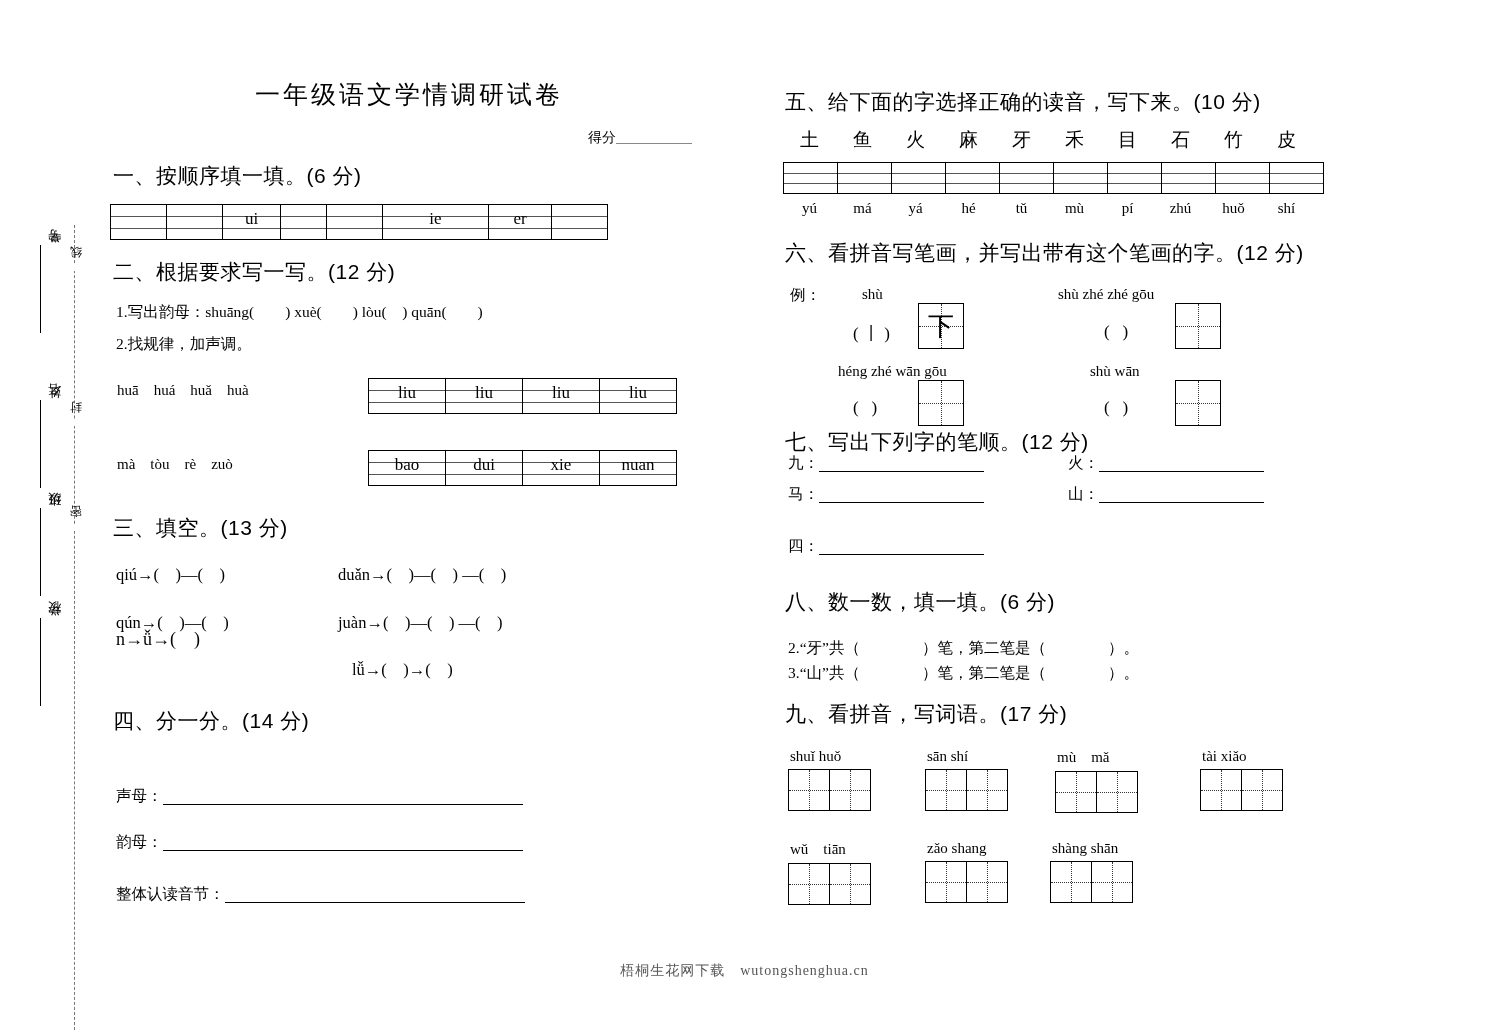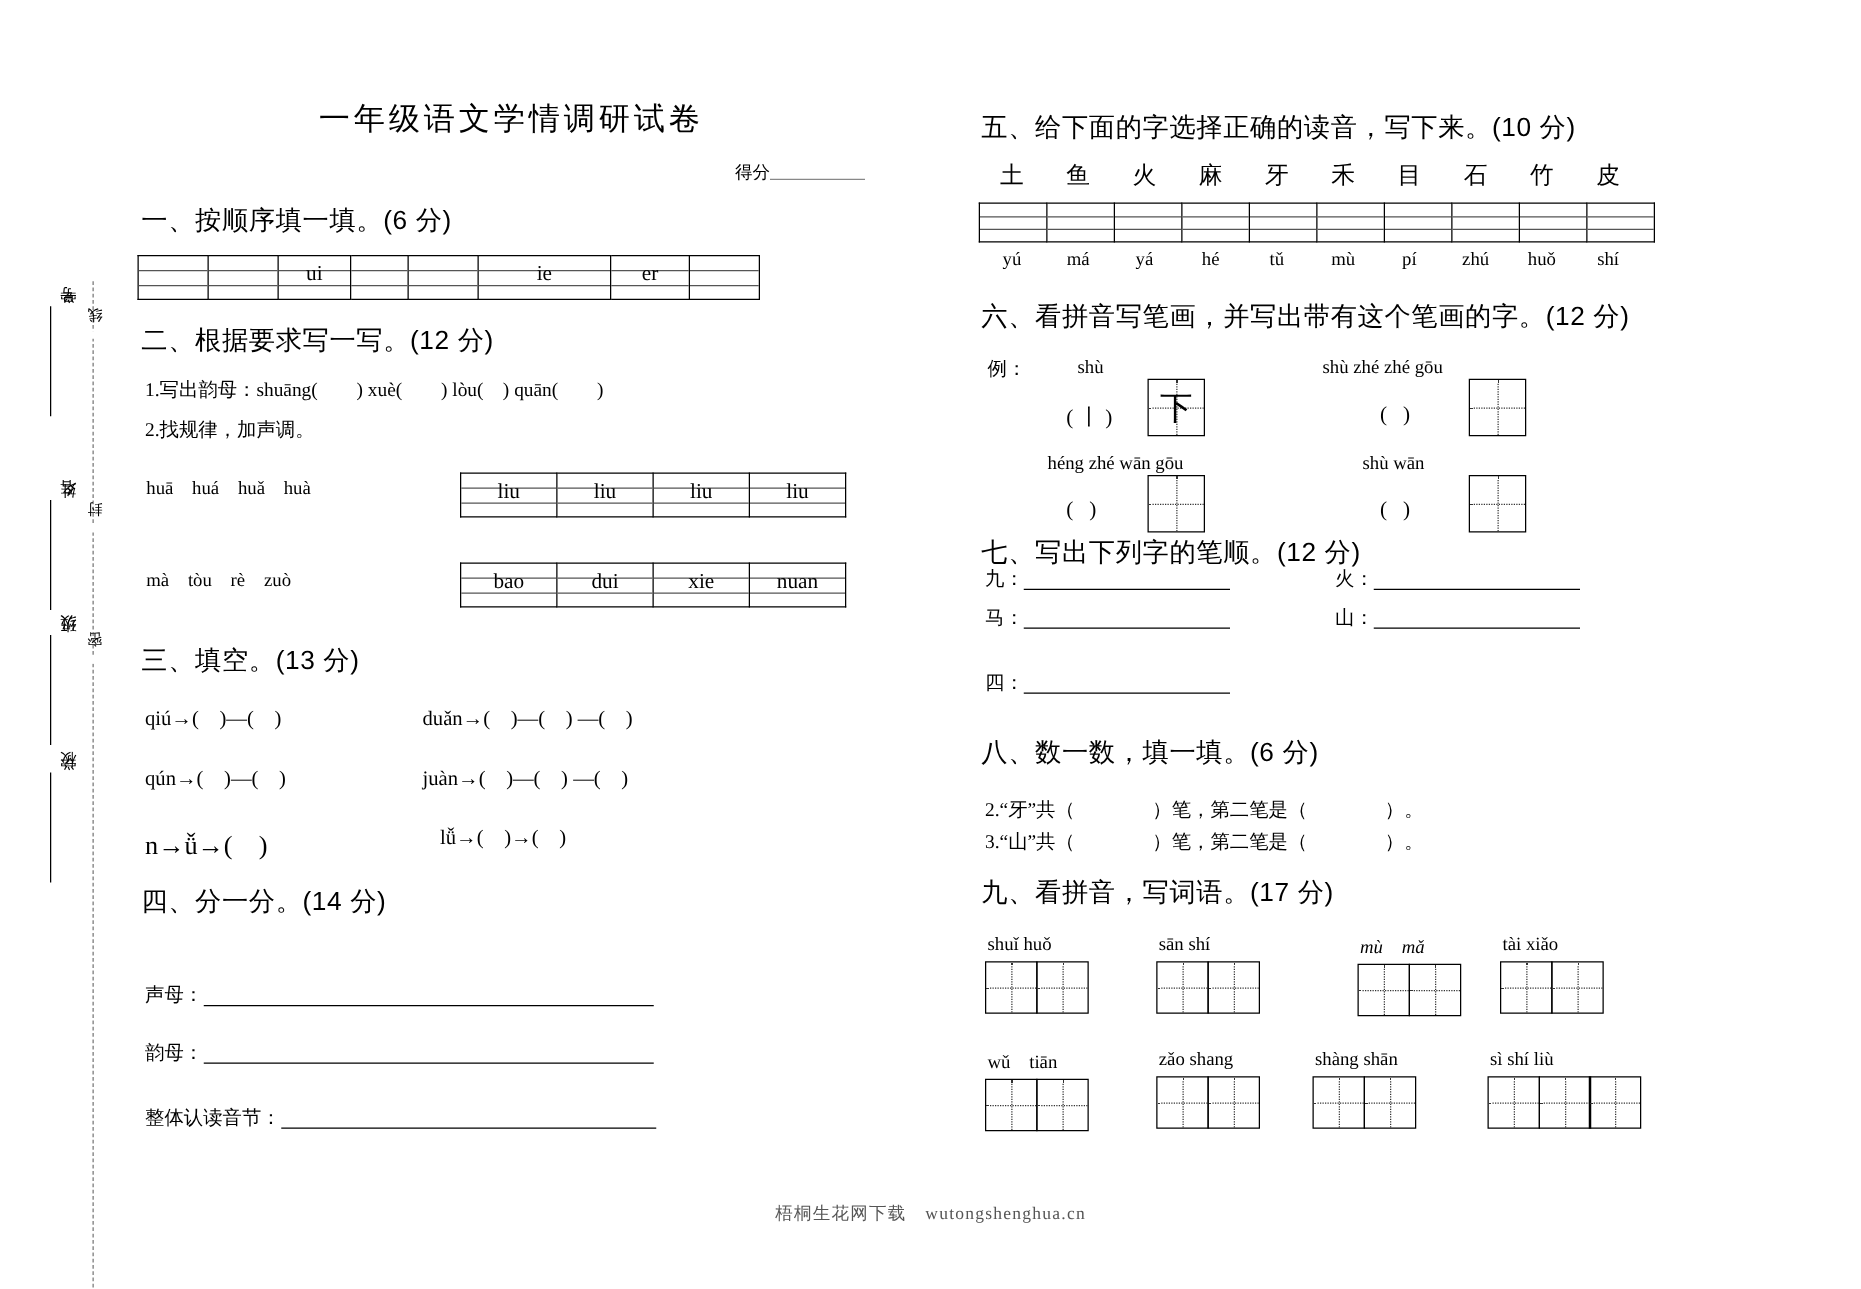--- a/index.html
+++ b/index.html
@@ -339,21 +339,21 @@
           </td>
     </tr>
   </tbody>
     </table>
 
   <div class="h-sec abs" style="left:113px; top:514px;">三、填空。(13 分)</div>
   <div class="py abs" style="left:116px; top:564px; font-size:16.5px;">qiú→(　)—(　)</div>
   <div class="py abs" style="left:338px; top:564px; font-size:16.5px;">duǎn→(　)—(　) —(　)</div>
   <div class="py abs" style="left:116px; top:612px; font-size:16.5px;">qún→(　)—(　)</div>
   <div class="py abs" style="left:338px; top:612px; font-size:16.5px;">juàn→(　)—(　) —(　)</div>
-  <div class="py abs" style="left:116px; top:662px; font-size:21px;">n→ǚ→(　)</div>
+  <div class="py abs" style="left:116px; top:627px; font-size:18px;">n→ǚ→(　)</div>
   <div class="py abs" style="left:352px; top:659px; font-size:16.5px;">lǚ→(　)→(　)</div>
 
   <div class="h-sec abs" style="left:113px; top:707px;">四、分一分。(14 分)</div>
 
   <div class="body-cn abs nowrap" style="left:116px; top:786px;">
     <span>声母：</span><span class="ul" style="width:360px"></span>
   </div>
   <div class="body-cn abs nowrap" style="left:116px; top:832px;">
     <span>韵母：</span><span class="ul" style="width:360px"></span>
   </div>
@@ -536,21 +536,21 @@
       <div class="tzg" style="width:42px;height:42px;">
           <div class="vmid"></div>
           <div class="hmid"></div>
         </div>
       <div class="tzg" style="width:42px;height:42px;">
           <div class="vmid"></div>
           <div class="hmid"></div>
         </div>
     </div>
   </div>
-  <div class="abs" style="left:1086px; top:748px;font-style:italic;">
+  <div class="abs" style="left:1055px; top:748px;">
     <div class="py" style="margin-left:2px;">mù　mǎ</div>
     <div class="tzg-row" style="margin-top:4px;">
       <div class="tzg" style="width:42px;height:42px;">
           <div class="vmid"></div>
           <div class="hmid"></div>
         </div>
       <div class="tzg" style="width:42px;height:42px;">
           <div class="vmid"></div>
           <div class="hmid"></div>
         </div>
@@ -602,33 +602,16 @@
       <div class="tzg" style="width:42px;height:42px;">
           <div class="vmid"></div>
           <div class="hmid"></div>
         </div>
       <div class="tzg" style="width:42px;height:42px;">
           <div class="vmid"></div>
           <div class="hmid"></div>
         </div>
     </div>
   </div>
-  <div class="abs" style="left:1190px; top:840px;">
-    <div class="py" style="margin-left:2px;">sì shí liù</div>
-    <div class="tzg-row" style="margin-top:4px;">
-      <div class="tzg" style="width:42px;height:42px;">
-          <div class="vmid"></div>
-          <div class="hmid"></div>
-        </div>
-      <div class="tzg" style="width:42px;height:42px;">
-          <div class="vmid"></div>
-          <div class="hmid"></div>
-        </div>
-      <div class="tzg" style="width:42px;height:42px;">
-          <div class="vmid"></div>
-          <div class="hmid"></div>
-        </div>
-    </div>
-  </div>
 
   <div class="footer">梧桐生花网下载　wutongshenghua.cn</div>
 
 </div>
 
 </body></html>

